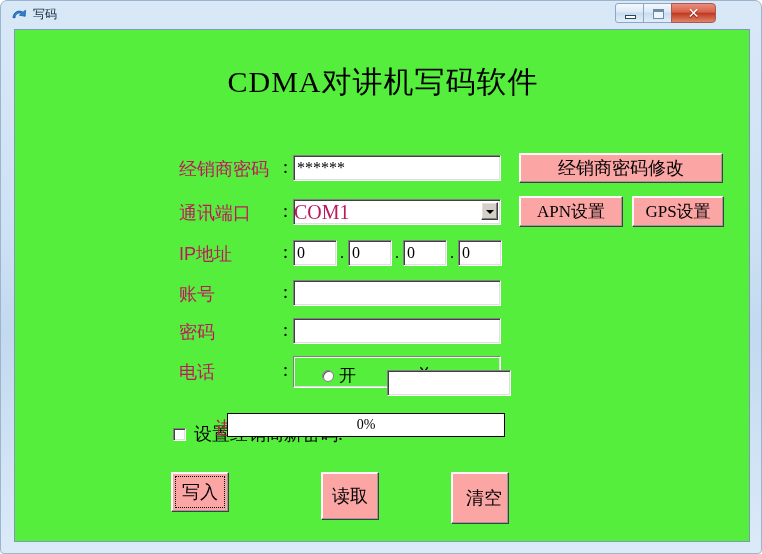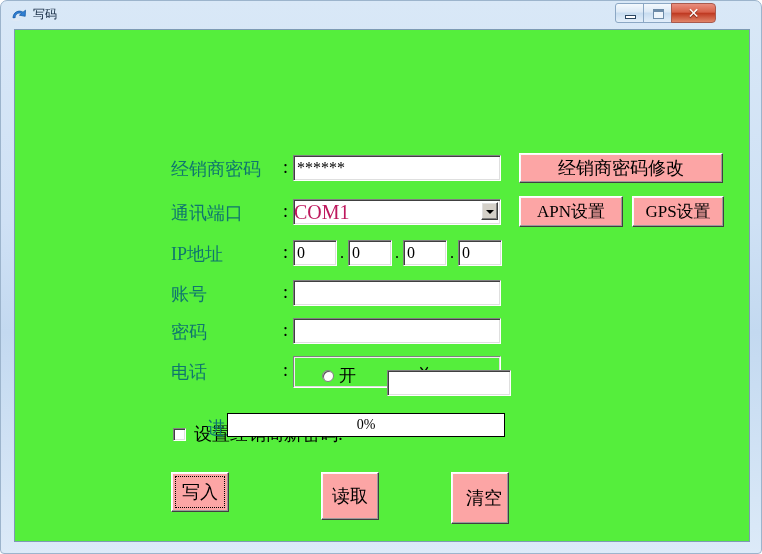--- a/index.html
+++ b/index.html
@@ -107,24 +107,25 @@
     font-family: "Liberation Serif", "DejaVu Serif", serif;
     font-size: 30px;
     color: #000000;
     letter-spacing: 1px;
     white-space: nowrap;
   }
 
   
   .lbl {
     position: absolute;
-    font-family: Liberation Serif, serif;
+    font-family: Liberation Sans, sans-serif;
     font-size: 18px;
-    color: #0f766e;
-    white-space: nowrap;
+    color: #be185d;
+    white-space: nowrap;
+    margin-left: 8px;
   }
   .colon {
     position: absolute;
     left: 268px;
     font-family: "Liberation Serif", "DejaVu Serif", serif;
     font-size: 18px;
     color: #000000;
   }
 
   
@@ -308,20 +309,21 @@
         <span class="glyph-max"></span>
       </div>
       <div class="winbtn close">
         <span class="glyph-close">✕</span>
       </div>
     </div>
   </div>
 
   <div class="client">
 
+    <div class="app-title">CDMA对讲机写码软件</div>
 
     <div class="lbl" style="left:156px; top:127px;">经销商密码</div>
     <div class="colon" style="top:127px;">:</div>
     <div class="field" style="left:278px; top:125px; width:208px; height:26px;">******</div>
 
     <div class="lbl" style="left:156px; top:171px;">通讯端口</div>
     <div class="colon" style="top:171px;">:</div>
     <div class="combo" style="left:278px; top:169px; width:208px; height:26px;">
       <span class="combo-text">COM1</span>
       <span class="combo-btn">

